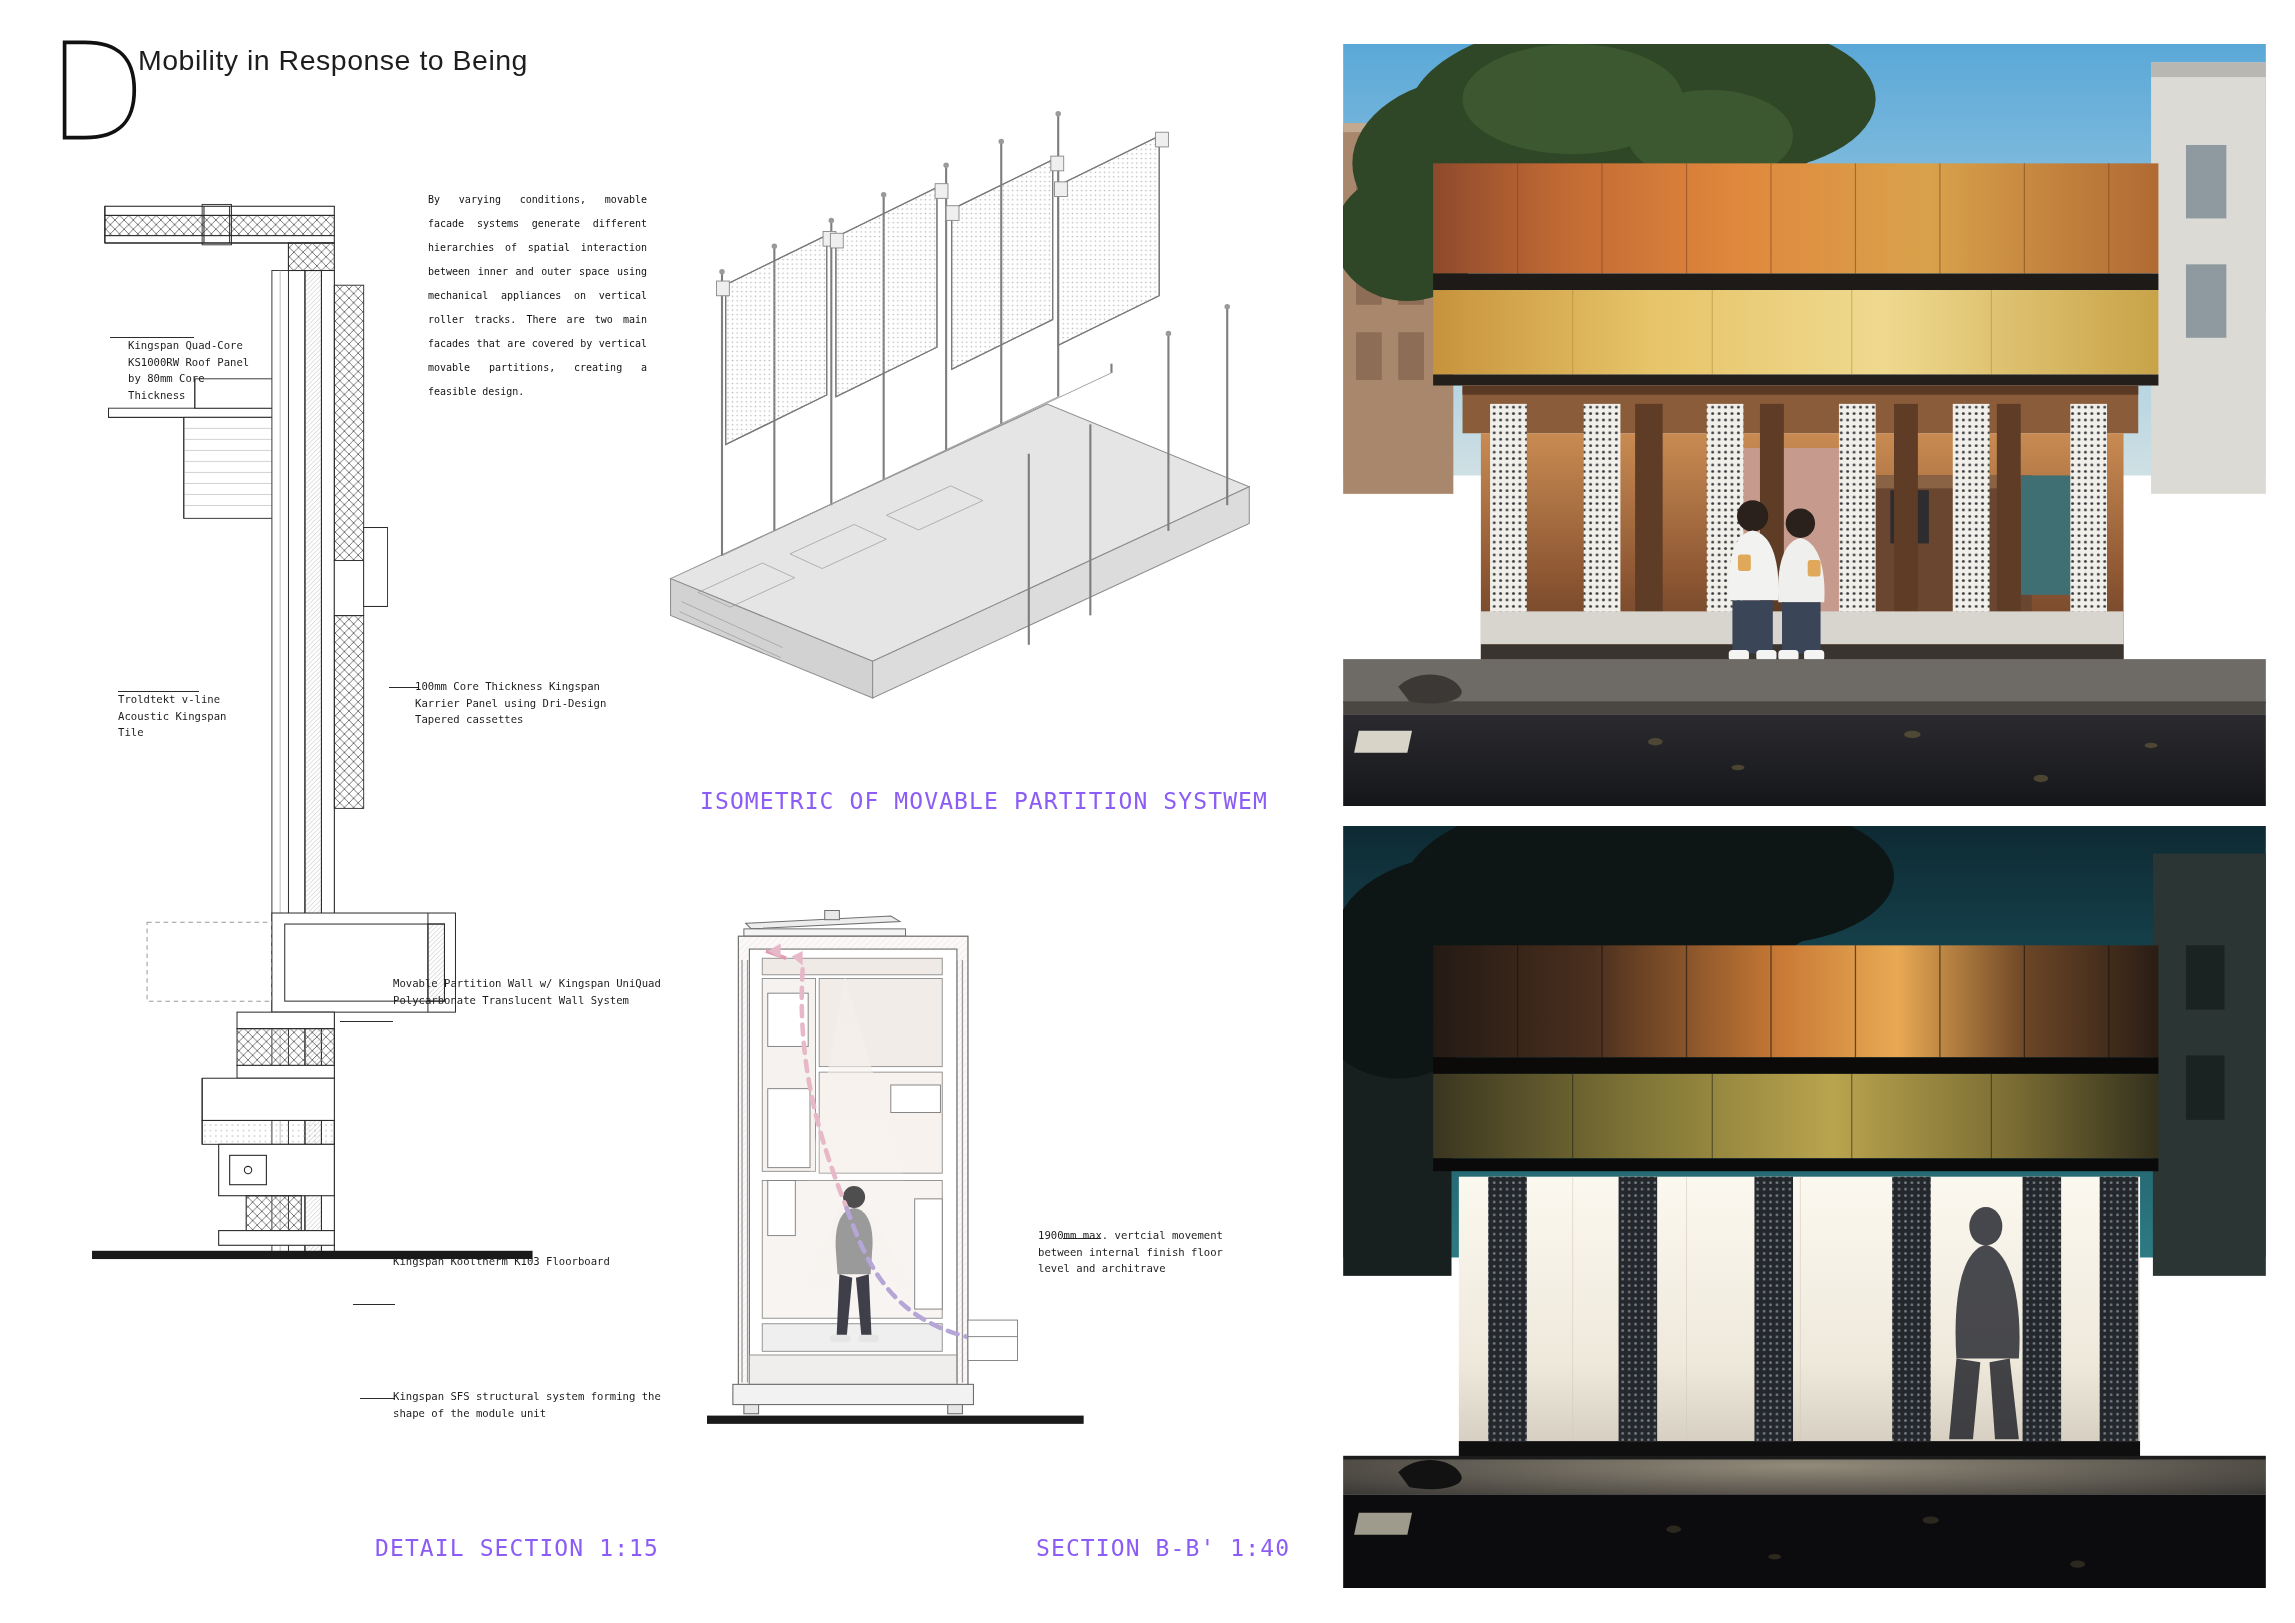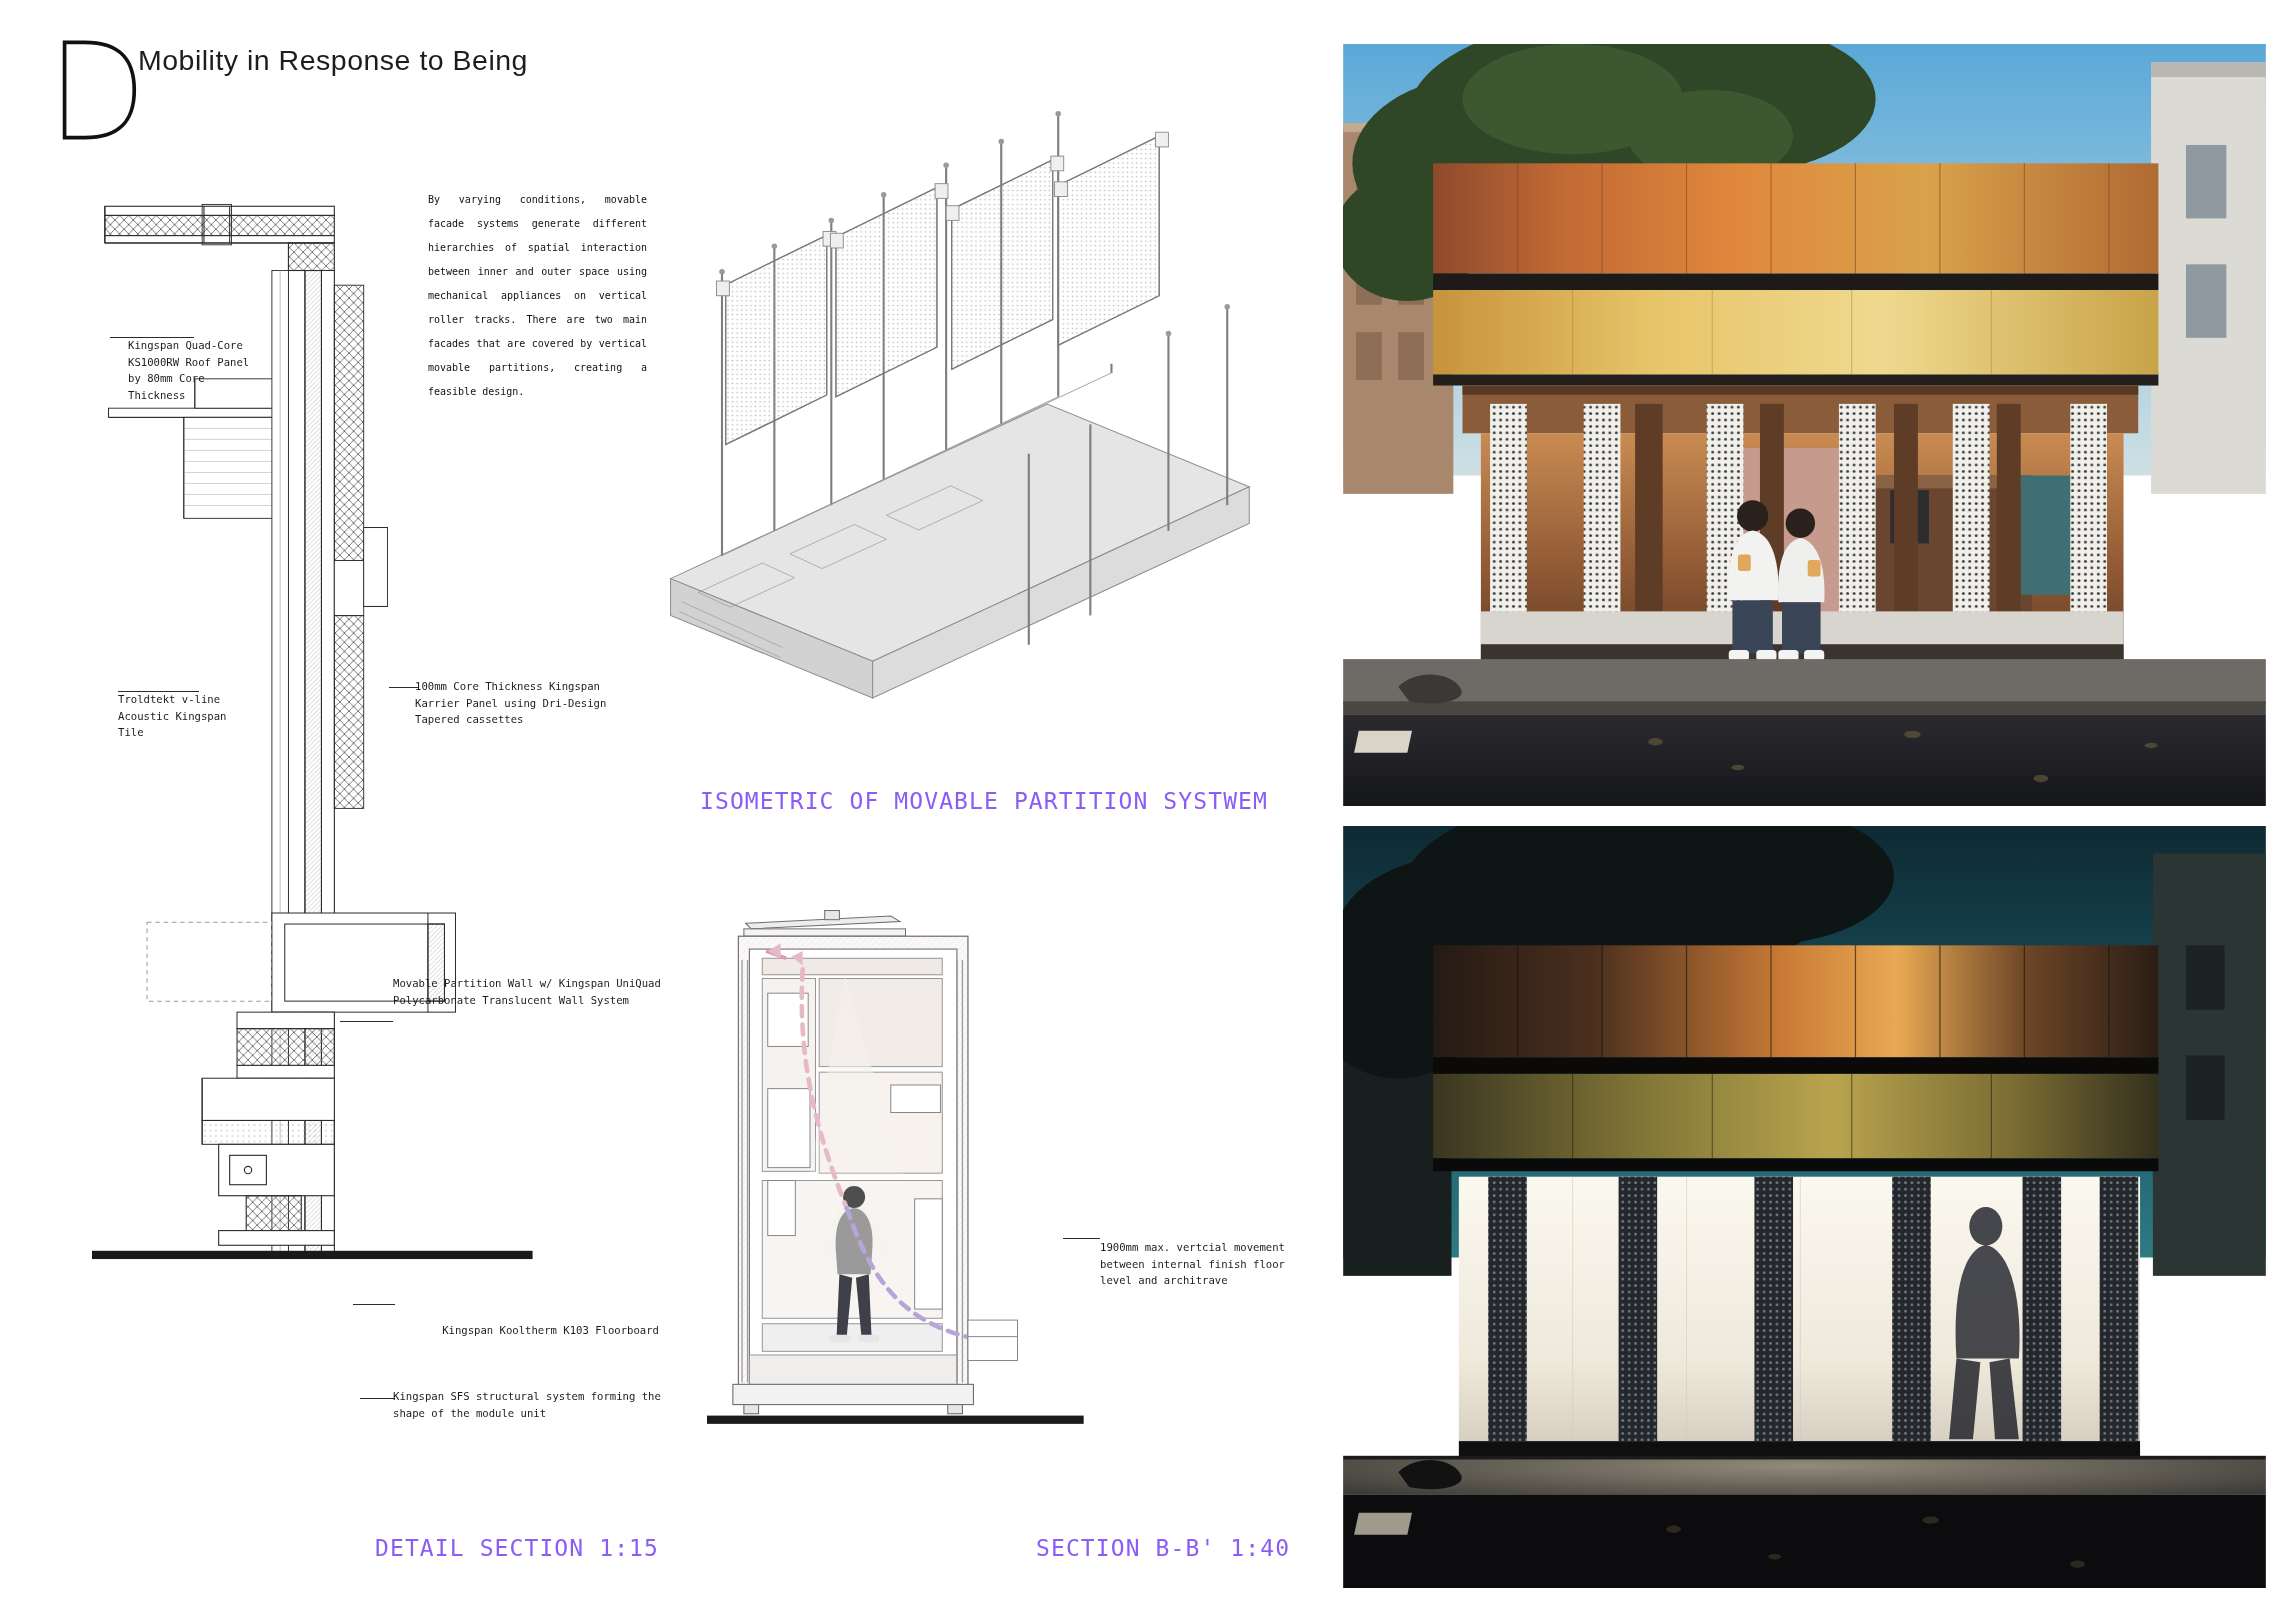--- a/index.html
+++ b/index.html
@@ -139,21 +139,21 @@
 <div class="lead" style="left:118px;top:691px;width:81px;height:0.9px;"></div>
 <div class="callout mono" style="left:118px;top:691px;width:129px;">Troldtekt v-line Acoustic Kingspan Tile</div>
 
 <div class="lead" style="left:389px;top:687px;width:29px;height:0.9px;"></div>
 <div class="callout mono" style="left:415px;top:678px;width:230px;">100mm Core Thickness Kingspan Karrier Panel using Dri-Design Tapered cassettes</div>
 
 <div class="lead" style="left:340px;top:1021px;width:53px;height:0.9px;"></div>
 <div class="callout mono" style="left:393px;top:975px;width:275px;">Movable Partition Wall w/ Kingspan UniQuad Polycarbonate Translucent Wall System</div>
 
 <div class="lead" style="left:353px;top:1304px;width:42px;height:0.9px;"></div>
-<div class="callout mono" style="left:393px;top:1322px;width:266px;text-align:right;">Kingspan Kooltherm K103 Floorboard</div>
+<div class="callout mono" style="left:393px;top:1253px;width:266px;">Kingspan Kooltherm K103 Floorboard</div>
 
 <div class="lead" style="left:360px;top:1398px;width:35px;height:0.9px;"></div>
 <div class="callout mono" style="left:393px;top:1388px;width:303px;">Kingspan SFS structural system forming the shape of the module unit</div>
 
 <div class="capt mono" style="left:331px;top:1535px;margin-left:44px;">DETAIL SECTION 1:15</div>
 
 <div class="draw" style="left:643px;top:101px;">
 <svg width="643" height="643" viewBox="0 0 700 700">
   <defs>
     <pattern id="perf" width="5" height="5" patternUnits="userSpaceOnUse">
@@ -313,21 +313,21 @@
   <g stroke="#7d7d7d" stroke-width="1" fill="#ffffff">
     <rect x="284" y="452" width="54" height="44"></rect>
     <path d="M284 470 L338 470"></path>
   </g>
 
   <rect x="-10" y="556" width="420" height="9" fill="#1a1a1a"></rect>
 </svg>
 </div>
 
 <div class="lead" style="left:1063px;top:1238px;width:37px;height:0.9px;"></div>
-<div class="callout mono" style="left:1100px;top:1227px;width:202px;margin-top:12px;">1900mm max. vertcial movement between internal finish floor level and architrave</div>
+<div class="callout mono" style="left:1038px;top:1227px;width:202px;">1900mm max. vertcial movement between internal finish floor level and architrave</div>
 
 <div class="capt mono" style="left:1036px;top:1535px;">SECTION B-B' 1:40</div>
 
 <div class="render" style="left:1343px;top:44px;width:923px;height:762px;">
 <svg width="923" height="762" viewBox="0 0 1005 830">
   <defs>
     <linearGradient id="skyD" x1="0" y1="0" x2="0" y2="1">
       <stop offset="0%" stop-color="#5aa8d8"></stop>
       <stop offset="55%" stop-color="#9cc9e0"></stop>
       <stop offset="100%" stop-color="#cfe0e4"></stop>

